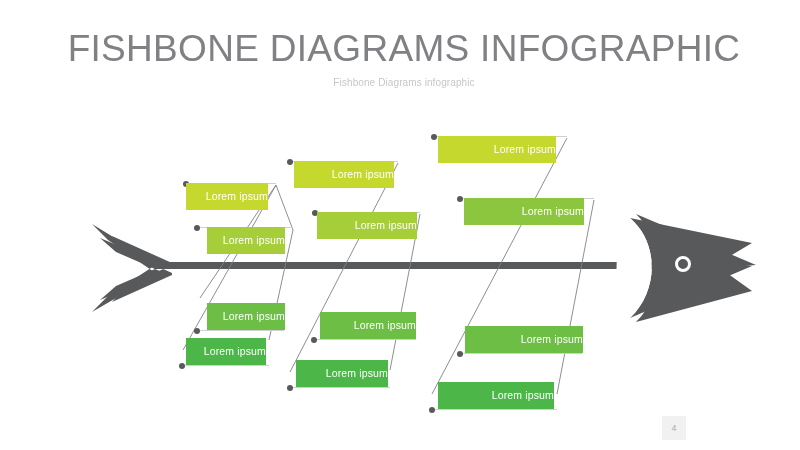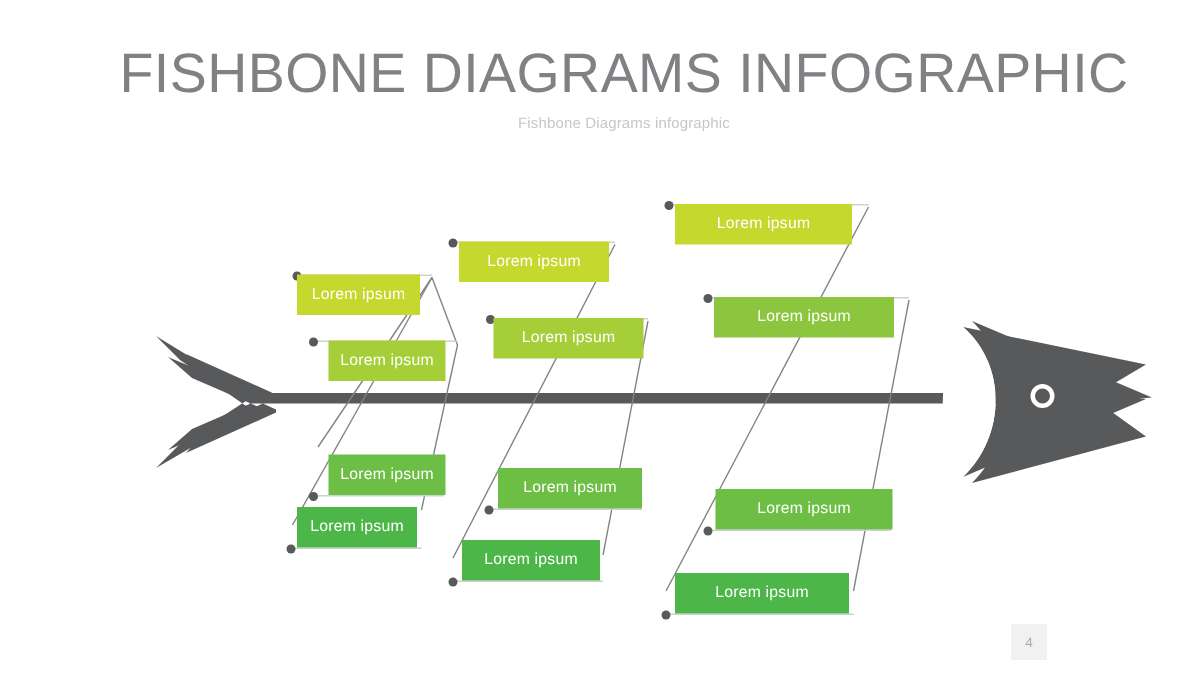--- a/index.html
+++ b/index.html
@@ -3,21 +3,21 @@
 <meta charset="utf-8">
 <style>
   html,body{margin:0;padding:0;}
   body{
     width:800px;height:450px;
     background:#ffffff;
     font-family:"Liberation Sans", sans-serif;
     overflow:hidden;
     position:relative;
   }
-  #stage{position:absolute;left:16px;top:0;width:668px;height:450px;padding-left:24px;}
+  #stage{position:absolute;left:4px;top:0;width:668px;height:450px;padding-left:24px;}
 
   
   .title{
     position:absolute;left:0;top:28px;width:800px;
     text-align:center;
     font-size:37px;
     font-weight:400;
     letter-spacing:0.3px;
     color:#808184;
     white-space:nowrap;
@@ -33,21 +33,21 @@
   }
 
   
   #fish{position:absolute;left:0;top:0;width:800px;height:450px;}
 
   
   .nodebox{
     position:absolute;
     height:27px;
     line-height:27px;
-    text-align:center;
+    text-align:right;
     color:#ffffff;
     font-size:10.5px;
     font-weight:400;
     letter-spacing:0.15px;
     white-space:nowrap;
     box-sizing:border-box;
   }
 
   
   .stem{

